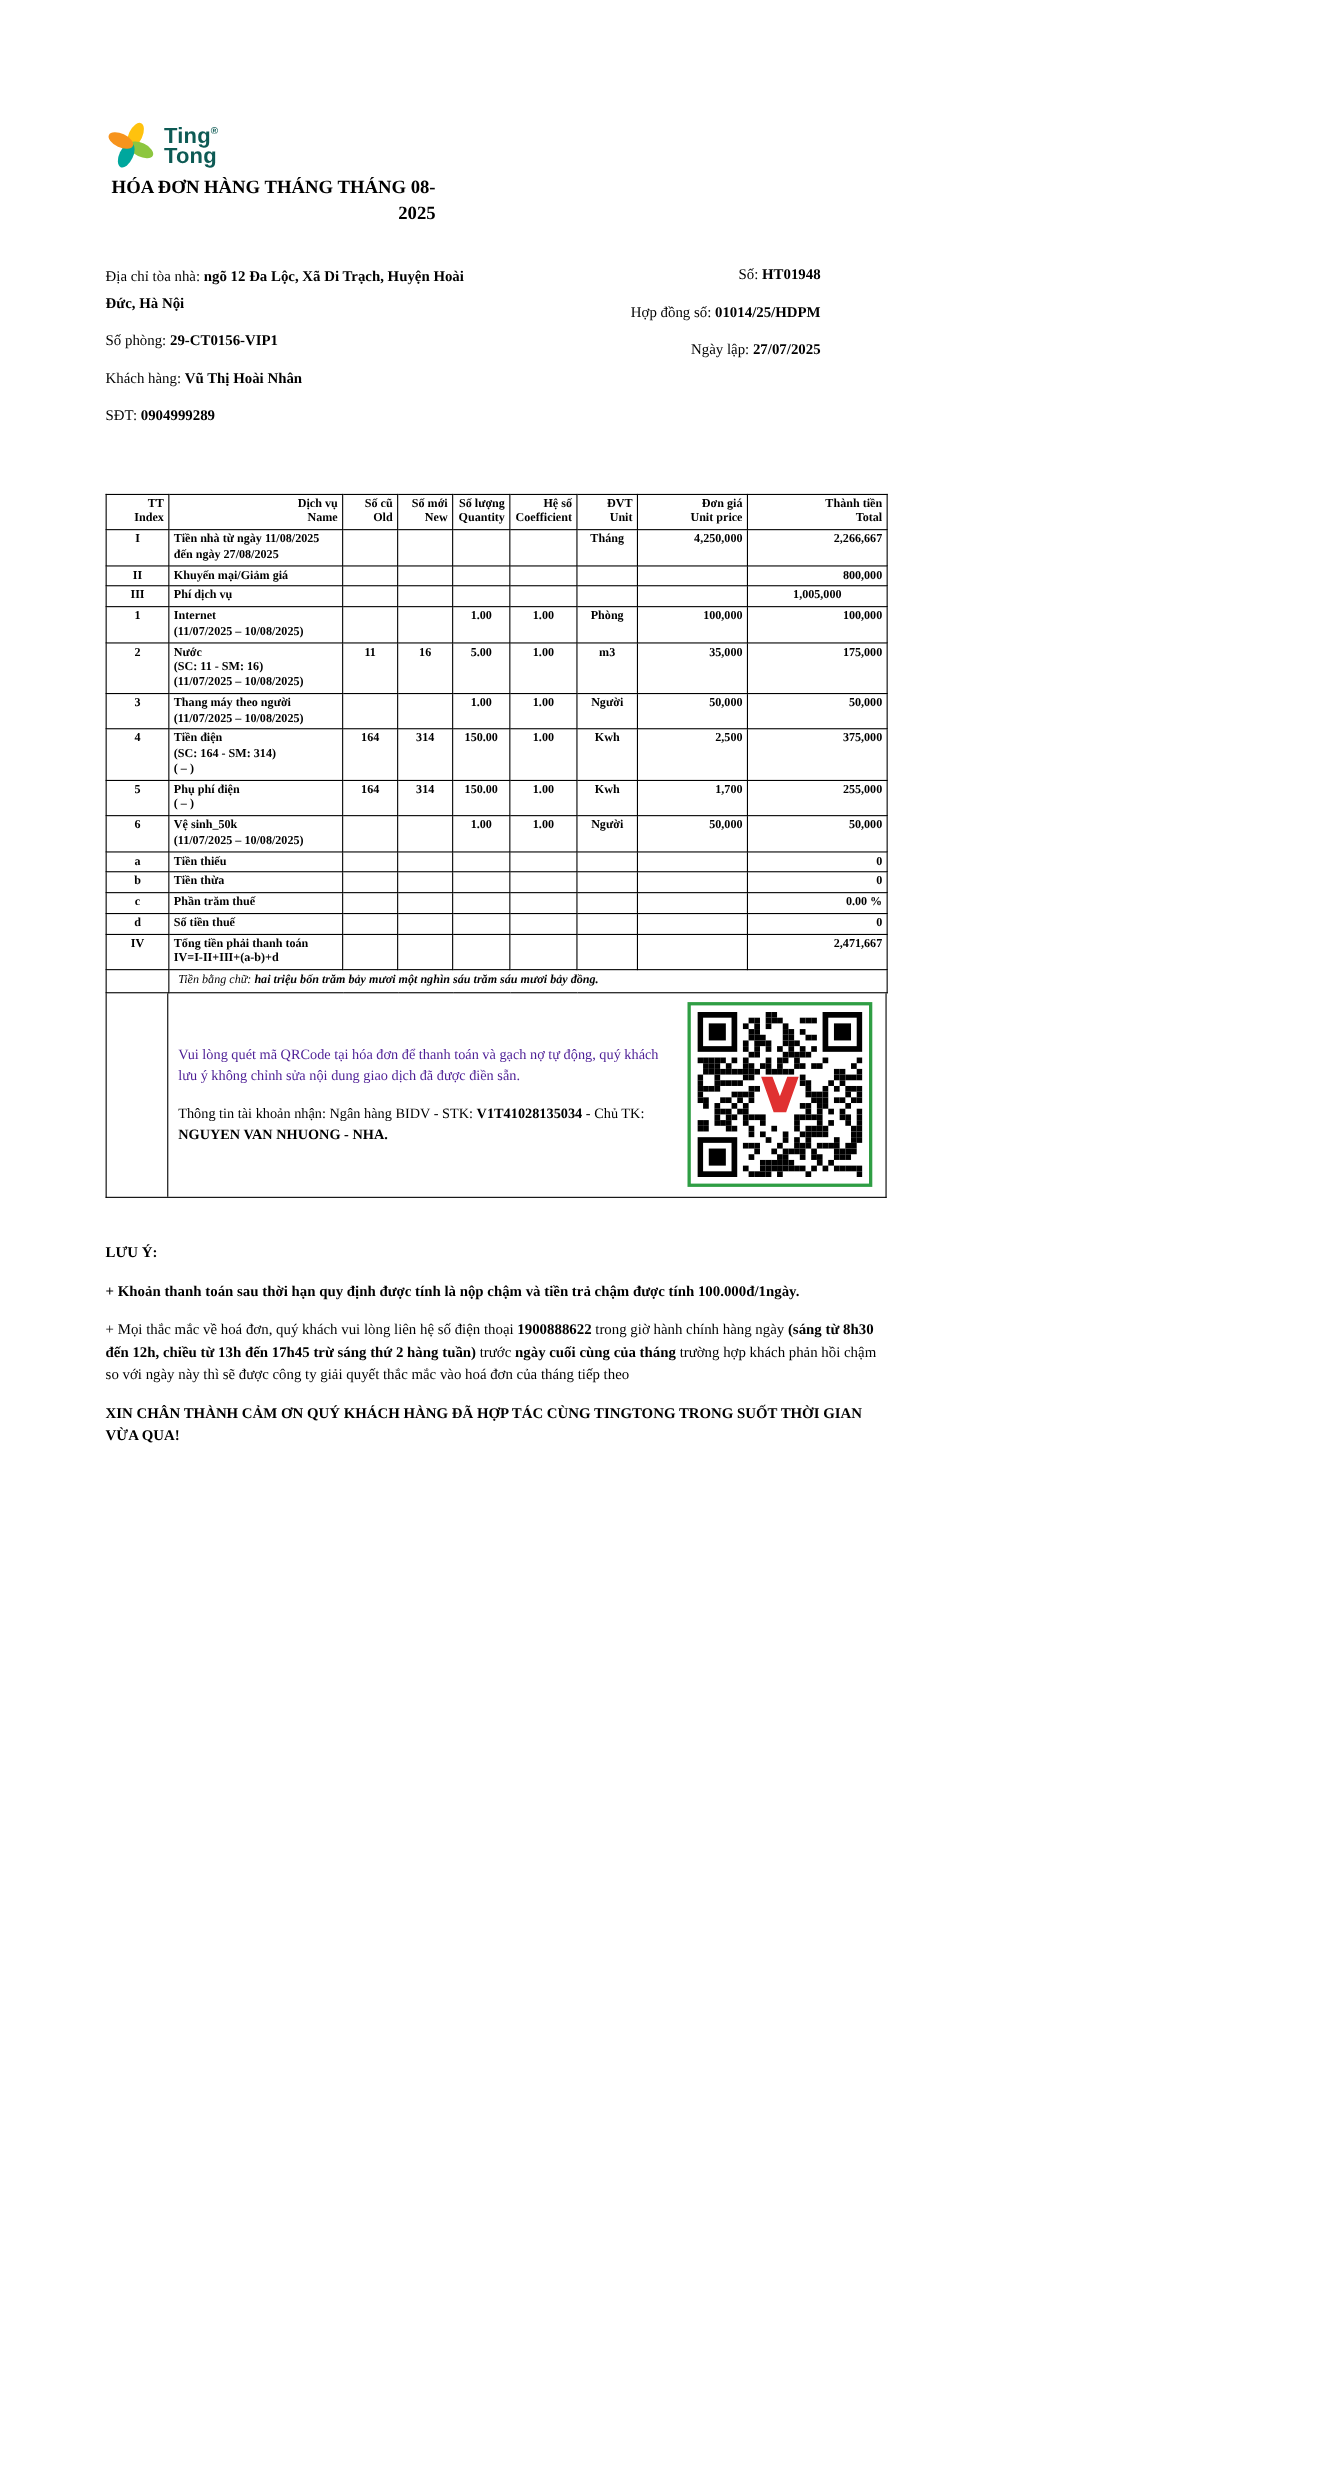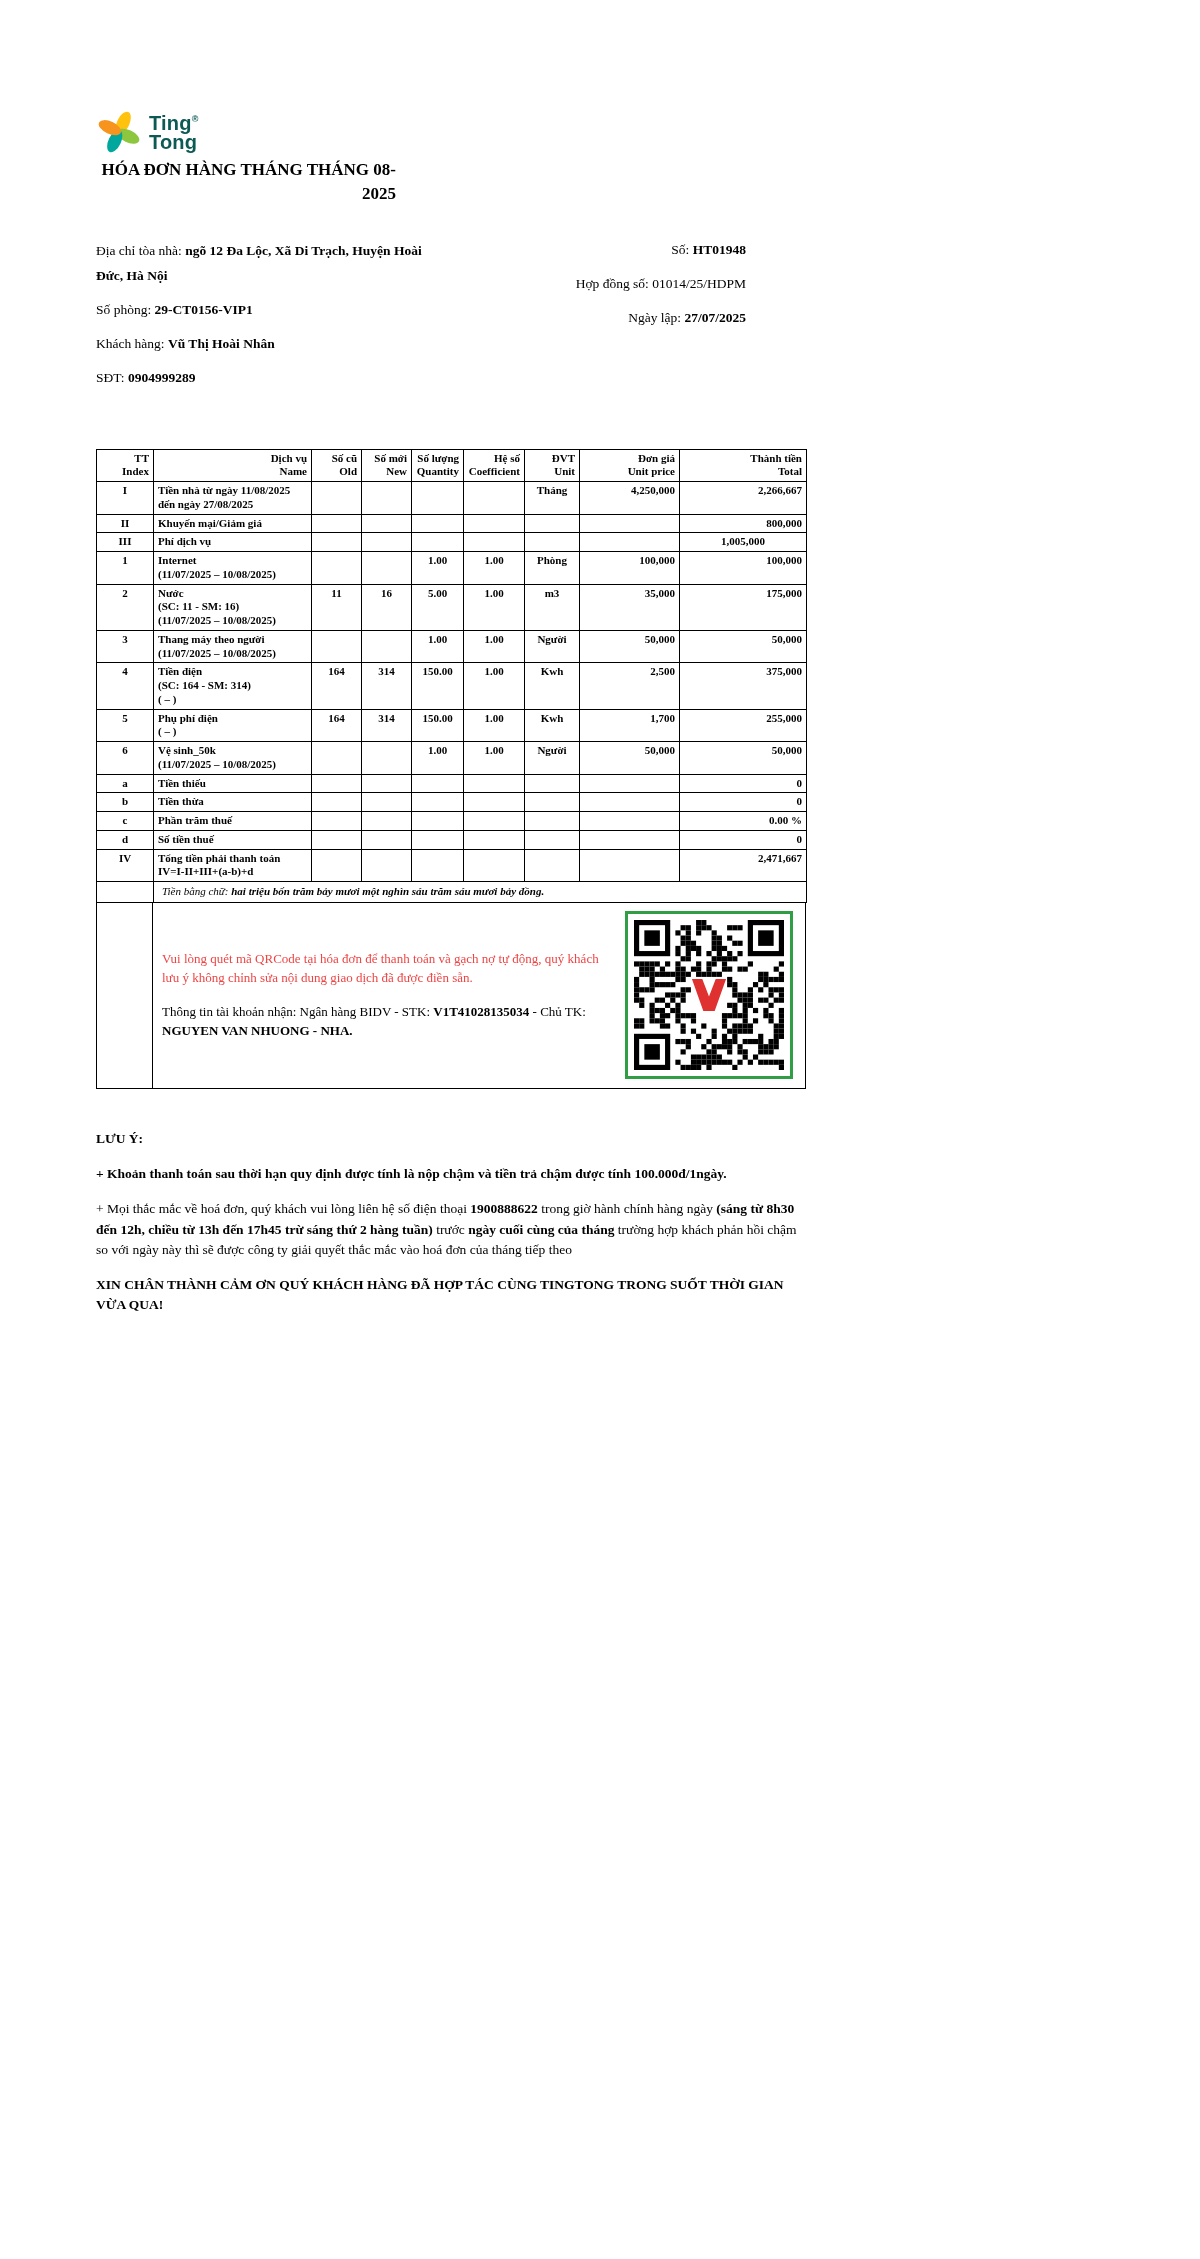--- a/index.html
+++ b/index.html
@@ -79,21 +79,21 @@
 
     <div class="info-row">
       <div class="info-left">
         <p><span style="font-weight: normal;">Địa chỉ tòa nhà: </span><span style="font-weight: bold;">ngõ 12 Đa Lộc, Xã Di Trạch, Huyện Hoài Đức, Hà Nội</span></p>
         <p><span style="font-weight: normal;">Số phòng: </span><span style="font-weight: bold;">29-CT0156-VIP1</span></p>
         <p><span style="font-weight: normal;">Khách hàng: </span><span style="font-weight: bold;">Vũ Thị Hoài Nhân</span></p>
         <p><span style="font-weight: normal;">SĐT: </span><span style="font-weight: bold;">0904999289</span></p>
       </div>
       <div class="info-right">
         <p><span style="font-weight: normal;">Số: </span><span style="font-weight: bold;">HT01948</span></p>
-        <p><span style="font-weight: normal;">Hợp đồng số: </span><span style="font-weight: normal;">01014/25/HDPM</span></p>
+        <p><span style="font-weight: normal;">Hợp đồng số: </span><span style="font-weight: bold;">01014/25/HDPM</span></p>
         <p><span style="font-weight: normal;">Ngày lập: </span><span style="font-weight: bold;">27/07/2025</span></p>
       </div>
     </div>
   </div>
 
   <table class="invoice-table">
     <colgroup>
       <col style="width:57px">
         <col style="width:158px">
         <col style="width:50px">
@@ -340,21 +340,21 @@
         <tr>
           <td></td>
           <td colspan="8" style="text-align: left; padding: 3px 8px;"><span style="font-weight: normal; font-style: italic;">Tiền bằng chữ: </span><span style="font-weight: bold; font-style: italic;">hai triệu bốn trăm bảy mươi một nghìn sáu trăm sáu mươi bảy đồng.</span></td>
         </tr>
       </tbody>
   </table>
 
   <div class="qr-section">
     <div class="qr-spacer"></div>
     <div class="qr-text">
-      <p><span style="font-weight: normal; color: #ef4444;">Vui lòng quét mã QRCode tại hóa đơn để thanh toán và gạch nợ tự động, quý khách lưu ý không chỉnh sửa nội dung giao dịch đã được điền sẵn.</span></p>
+      <p><span style="font-weight: normal; color: #4c1d95;">Vui lòng quét mã QRCode tại hóa đơn để thanh toán và gạch nợ tự động, quý khách lưu ý không chỉnh sửa nội dung giao dịch đã được điền sẵn.</span></p>
       <p><span style="font-weight: normal;">Thông tin tài khoản nhận: Ngân hàng BIDV - STK: </span><span style="font-weight: bold;">V1T41028135034</span><span style="font-weight: normal;"> - Chủ TK: </span><span style="font-weight: bold;">NGUYEN VAN NHUONG - NHA.</span></p>
     </div>
     <div class="qr-box" style="border-color: rgb(47, 158, 68);">
       <svg width="150" height="150" viewBox="0 0 145 145" xmlns="http://www.w3.org/2000/svg">
           <rect x="0" y="0" width="145" height="145" fill="#ffffff"></rect>
           <rect x="60" y="0" width="5" height="5" fill="#000"></rect>
           <rect x="65" y="0" width="5" height="5" fill="#000"></rect>
           <rect x="45" y="5" width="5" height="5" fill="#000"></rect>
           <rect x="50" y="5" width="5" height="5" fill="#000"></rect>
           <rect x="60" y="5" width="5" height="5" fill="#000"></rect>

